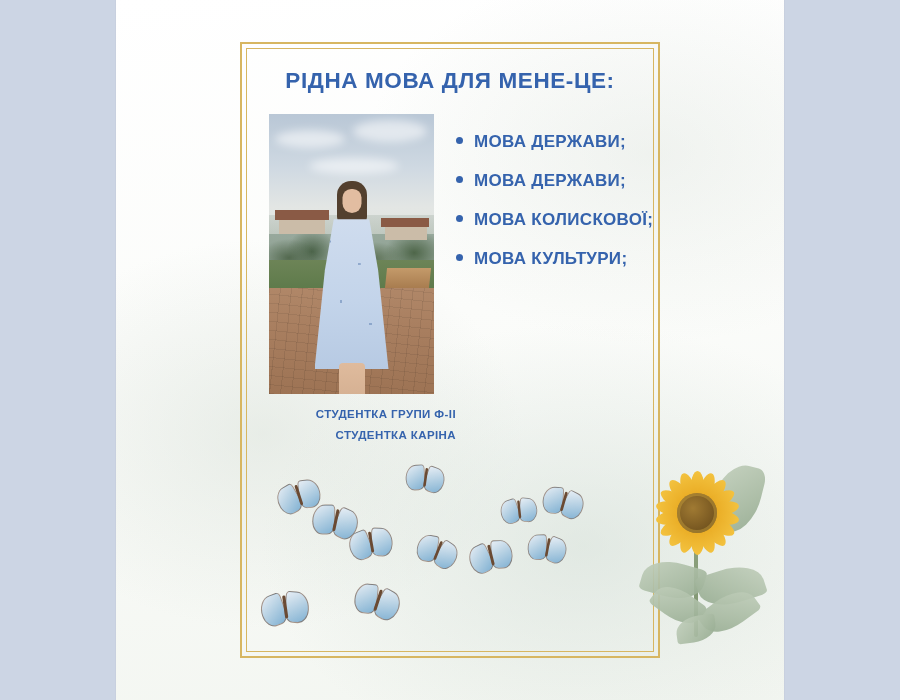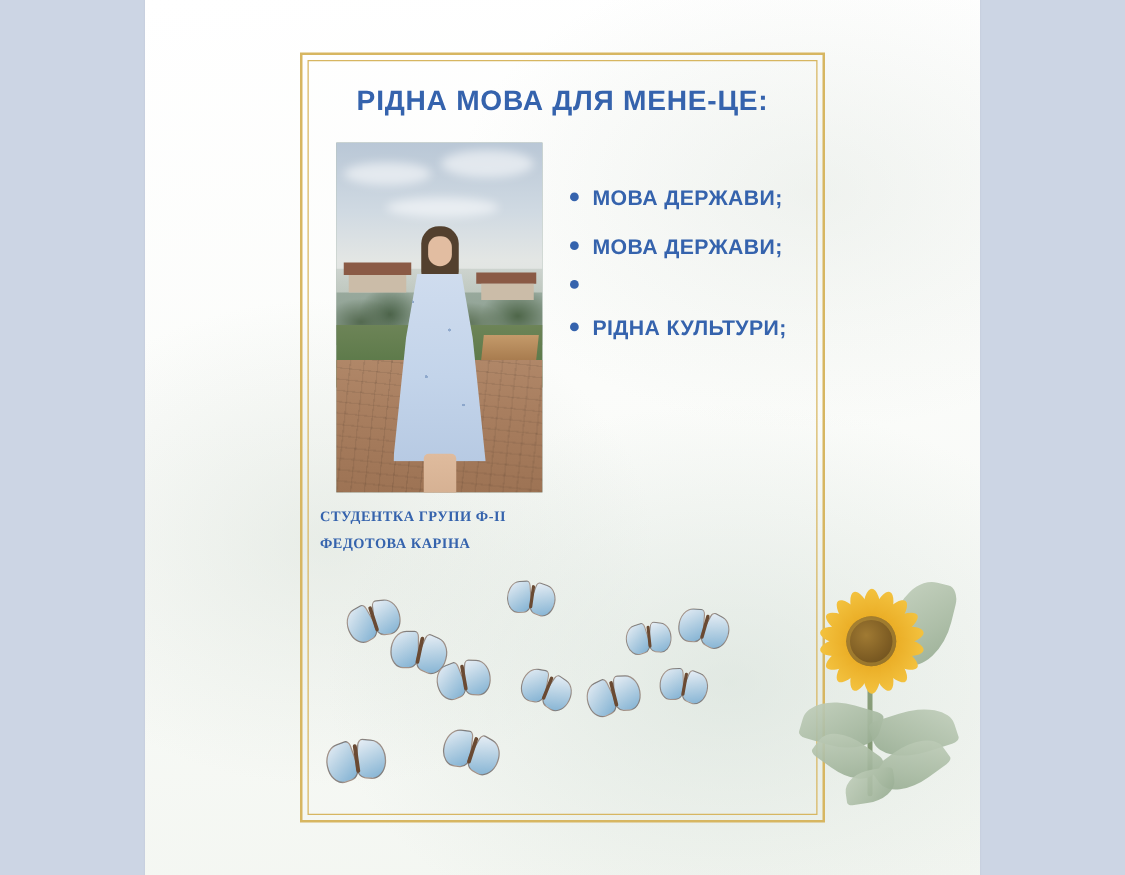--- a/index.html
+++ b/index.html
@@ -157,36 +157,34 @@
     background: linear-gradient(180deg, #dfbb9d 0%, #d3ae90 100%);
     border-radius: 4px;
   }
 
   
   .caption {
     position: absolute;
     left: 140px;
     top: 404px;
     width: 200px;
-    text-align: left;
+    text-align: right;
     color: #3563ad;
     font-size: 11.5px;
     font-weight: bold;
     letter-spacing: 0.4px;
     line-height: 21px;
-    font-family: Liberation Serif, serif;
   }
 
   
   .bullets {
     position: absolute;
     left: 340px;
     top: 132px;
     width: 210px;
-    margin-top: 17px;
   }
   .bullet-row {
     display: flex;
     align-items: baseline;
     margin-bottom: 19px;
     white-space: nowrap;
   }
   .bullet-dot {
     width: 7px;
     height: 7px;
@@ -319,38 +317,39 @@
           <div class="ph-hair"></div>
           <div class="ph-face"></div>
           <div class="ph-dress"></div>
           <div class="ph-legs"></div>
         </div>
       </div>
     </div>
 
     <div class="caption">
       <div>СТУДЕНТКА ГРУПИ Ф-ІІ</div>
-      <div>ФЕДОТОВА КАРІНА</div>
+      <div>СТУДЕНТКА КАРІНА</div>
     </div>
 
     <div class="bullets">
       <div class="bullet-row">
         <span class="bullet-dot"></span>
         <span class="bullet-text">МОВА ДЕРЖАВИ;</span>
       </div>
       <div class="bullet-row">
         <span class="bullet-dot"></span>
         <span class="bullet-text">МОВА ДЕРЖАВИ;</span>
       </div>
       <div class="bullet-row">
         <span class="bullet-dot"></span>
+        <span class="bullet-text">МОВА КОЛИСКОВОЇ;</span>
       </div>
       <div class="bullet-row">
         <span class="bullet-dot"></span>
-        <span class="bullet-text">РІДНА КУЛЬТУРИ;</span>
+        <span class="bullet-text">МОВА КУЛЬТУРИ;</span>
       </div>
     </div>
 
     <div class="sunflower">
       <div class="sf-leaf l5"></div>
       <div class="sf-stem"></div>
       <div class="sf-leaf l1"></div>
       <div class="sf-leaf l2"></div>
       <div class="sf-leaf l3"></div>
       <div class="sf-leaf l4"></div>

